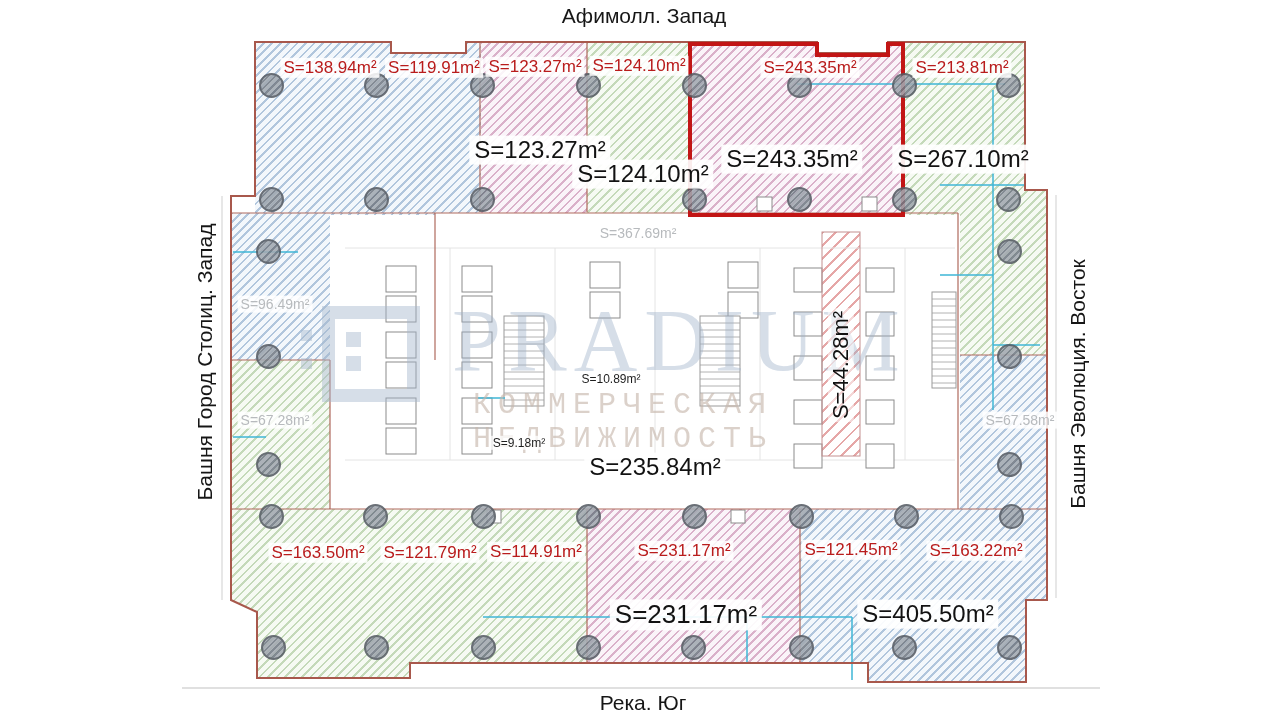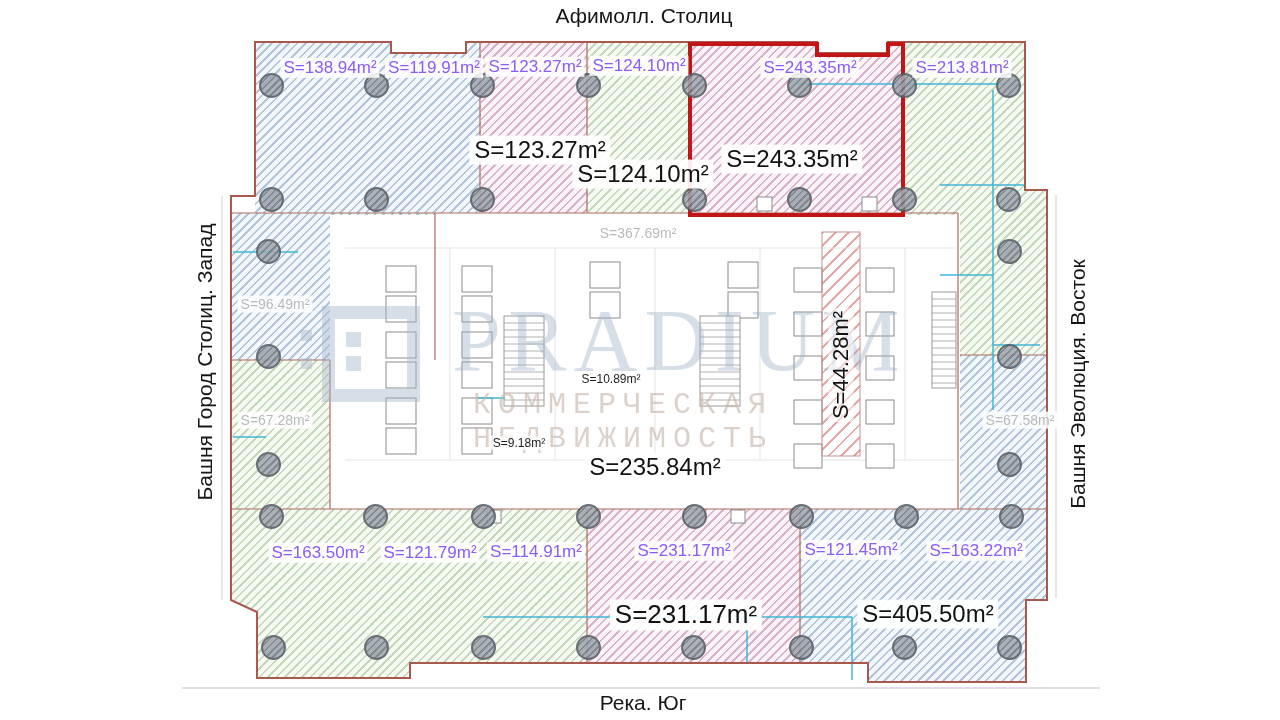--- a/index.html
+++ b/index.html
@@ -12,21 +12,21 @@
   .hg{background:repeating-linear-gradient(135deg,rgba(148,186,128,.55) 0 1.8px,rgba(242,248,238,.70) 1.8px 6px)}
   .hr{background:repeating-linear-gradient(135deg,rgba(205,80,80,.50) 0 2px,rgba(255,255,255,0) 2px 9px)}
   .core{position:absolute;left:330px;top:215px;width:630px;height:294px;background:#fff;z-index:2}
   svg.lines{position:absolute;left:0;top:0;z-index:3;pointer-events:none}
   
   .c{position:absolute;width:21px;height:21px;margin:-11px 0 0 -11px;border-radius:50%;
      border:2px solid #565c64;z-index:4;opacity:.88;
      background:repeating-linear-gradient(135deg,#747c86 0 2px,#a2a9b1 2px 5px)}
   
   .lbl{position:absolute;transform:translate(-50%,-50%);white-space:nowrap;z-index:6;line-height:1.2}
-  .g{color:#8b5cf6;font-size:17px;background:rgba(255,255,255,.86);padding:0 3px}
+  .g{color:#b91c1c;font-size:17px;background:rgba(255,255,255,.86);padding:0 3px}
   .g2{color:#b7babd;font-size:14px;background:rgba(255,255,255,.86);padding:0 3px}
   .b{color:#121212;font-size:24px;background:rgba(255,255,255,.92);padding:0 5px}
   .b26{font-size:26px}
   .sm{color:#1e1e1e;font-size:12px;background:rgba(255,255,255,.75);padding:0 2px}
   .rot{transform:translate(-50%,-50%) rotate(-90deg)}
   .edge{color:#161616;font-size:21px;background:none}
   .shaftlbl{color:#111;font-size:22px;background:rgba(255,255,255,.55);padding:0 3px}
   
   .wm{position:absolute;z-index:5;pointer-events:none}
   .wm-colon{position:absolute;width:11px;height:11px;background:rgba(165,182,203,.45)}
@@ -169,21 +169,21 @@
   <div class="wm">
     <span class="wm-colon" style="left:301px;top:330px"></span>
     <span class="wm-colon" style="left:301px;top:358px"></span>
     <span class="wm-logo"></span>
     <span class="wm-sq" style="left:346px;top:332px"></span>
     <span class="wm-sq" style="left:346px;top:356px"></span>
     <span class="wm-brand">PRADIUM</span>
     <span class="wm-tag">КОММЕРЧЕСКАЯ НЕДВИЖИМОСТЬ</span>
   </div>
 
-  <div class="lbl edge" style="left:644px;top:16px">Афимолл. Столиц</div>
+  <div class="lbl edge" style="left:644px;top:16px">Афимолл. Запад</div>
   <div class="lbl edge" style="left:643px;top:703px">Река. Юг</div>
   <div class="lbl edge rot" style="left:205px;top:362px">Башня Город Столиц. Запад</div>
   <div class="lbl edge rot" style="left:1078px;top:384px">Башня Эволюция. Восток</div>
 
   <div class="lbl g" style="left:330px;top:68px">S=138.94m²</div>
   <div class="lbl g" style="left:434px;top:68px">S=119.91m²</div>
   <div class="lbl g" style="left:535px;top:67px">S=123.27m²</div>
   <div class="lbl g" style="left:639px;top:66px">S=124.10m²</div>
   <div class="lbl g" style="left:810px;top:68px">S=243.35m²</div>
   <div class="lbl g" style="left:962px;top:68px">S=213.81m²</div>
@@ -196,20 +196,21 @@
   <div class="lbl g" style="left:976px;top:551px">S=163.22m²</div>
 
   <div class="lbl g2" style="left:275px;top:304px">S=96.49m²</div>
   <div class="lbl g2" style="left:275px;top:420px">S=67.28m²</div>
   <div class="lbl g2" style="left:1020px;top:420px">S=67.58m²</div>
   <div class="lbl g2" style="left:638px;top:233px">S=367.69m²</div>
 
   <div class="lbl b" style="left:540px;top:150px">S=123.27m²</div>
   <div class="lbl b" style="left:643px;top:174px">S=124.10m²</div>
   <div class="lbl b" style="left:792px;top:159px">S=243.35m²</div>
+  <div class="lbl b" style="left:963px;top:159px">S=267.10m²</div>
   <div class="lbl b" style="left:655px;top:467px">S=235.84m²</div>
   <div class="lbl b b26" style="left:686px;top:615px">S=231.17m²</div>
   <div class="lbl b" style="left:928px;top:614px">S=405.50m²</div>
 
   <div class="lbl sm" style="left:611px;top:379px">S=10.89m²</div>
   <div class="lbl sm" style="left:519px;top:443px">S=9.18m²</div>
   <div class="lbl shaftlbl rot" style="left:841px;top:365px">S=44.28m²</div>
 
 </div>
 

